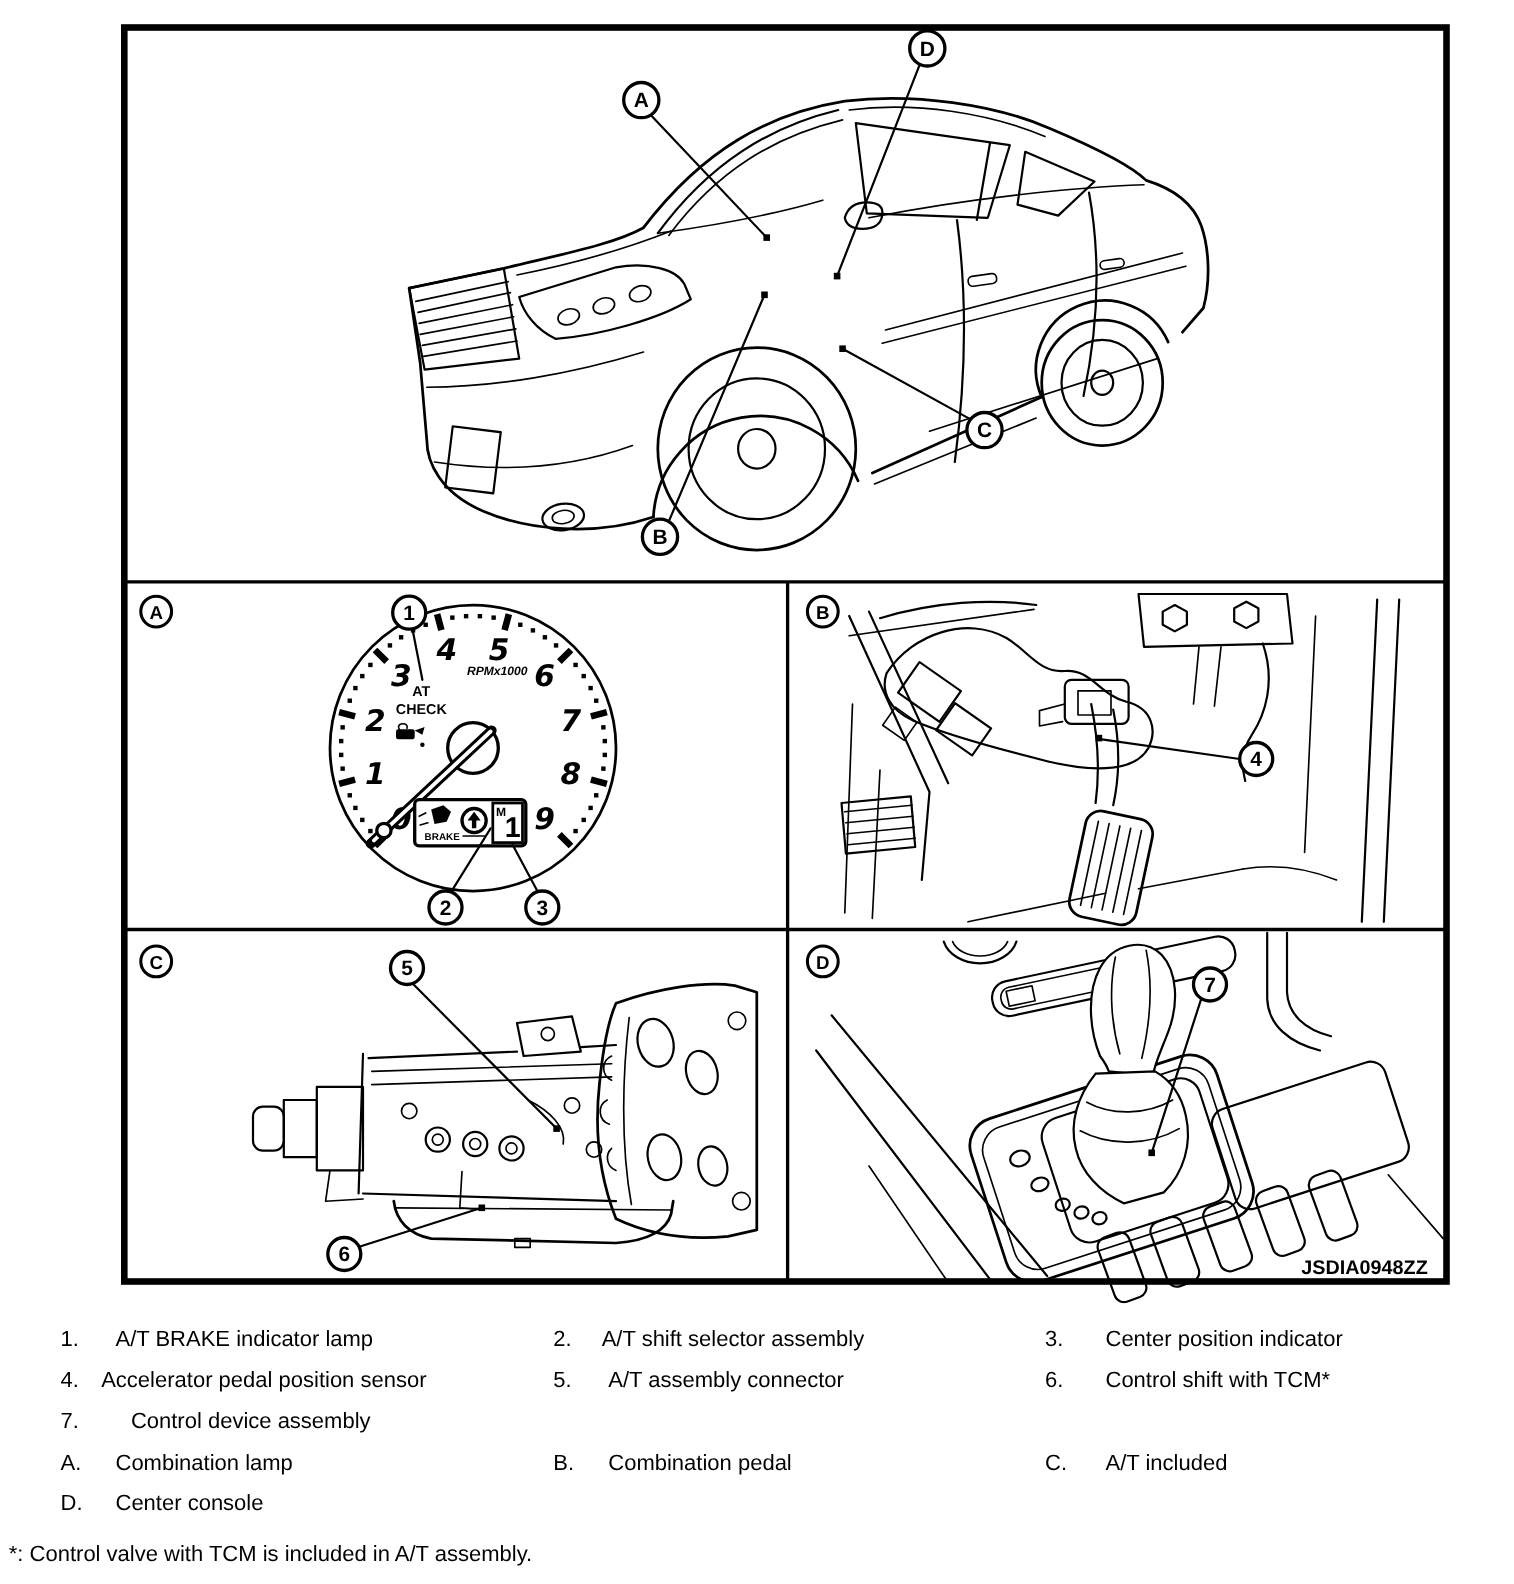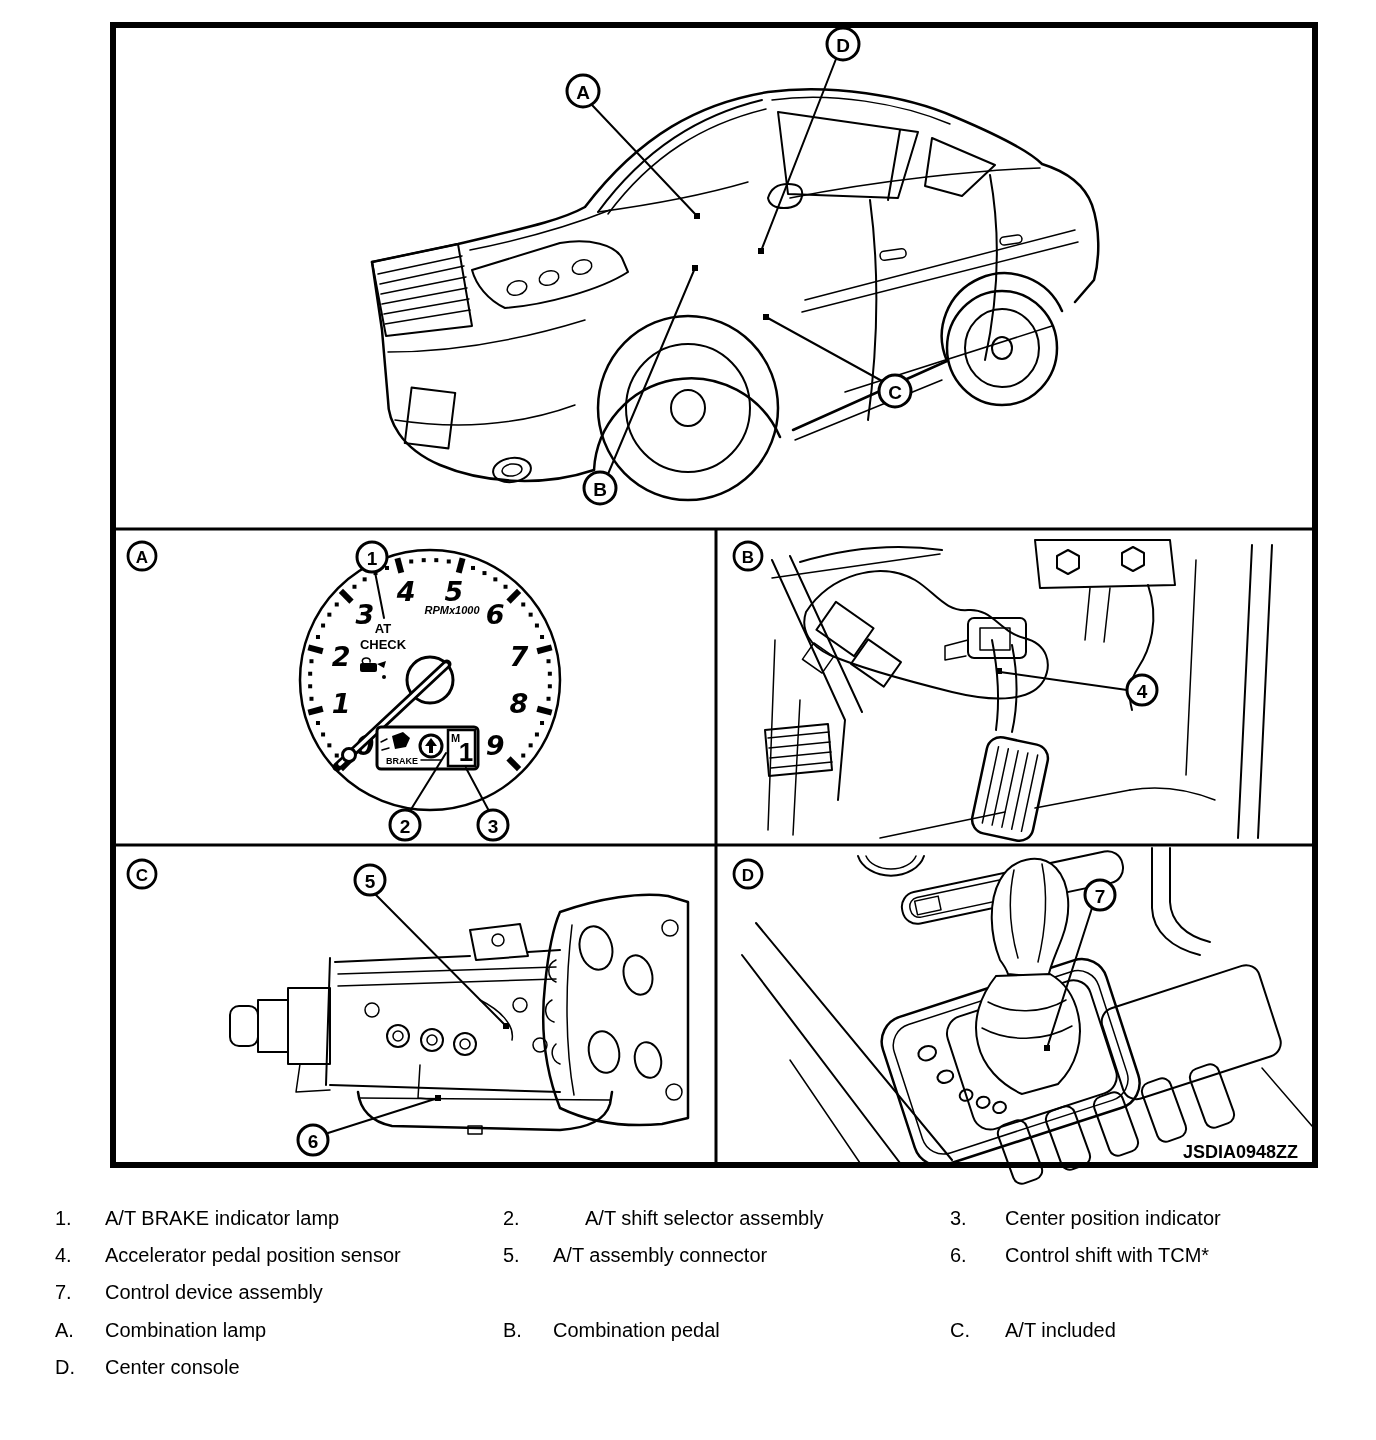--- a/index.html
+++ b/index.html
@@ -431,39 +431,40 @@
     </g>
 
     <text x="1298" y="1158" class="watermark">JSDIA0948ZZ</text>
   </g>
 </svg>
 
 <div>
   <span class="legend-item" style="left:55px;top:1206px">1.</span>
   <span class="legend-item" style="left:105px;top:1206px">A/T BRAKE indicator lamp</span>
   <span class="legend-item" style="left:503px;top:1206px">2.</span>
-  <span class="legend-item" style="left:585px;top:1206px">A/T shift selector assembly</span>
+  <span class="legend-item" style="left:547px;top:1206px">A/T shift selector assembly</span>
   <span class="legend-item" style="left:950px;top:1206px">3.</span>
   <span class="legend-item" style="left:1005px;top:1206px">Center position indicator</span>
 
   <span class="legend-item" style="left:55px;top:1243px">4.</span>
-  <span class="legend-item" style="left:105px;top:1243px">Accelerator pedal position sensor</span>
+  <span class="legend-item" style="left:92px;top:1243px">Accelerator pedal position sensor</span>
   <span class="legend-item" style="left:503px;top:1243px">5.</span>
   <span class="legend-item" style="left:553px;top:1243px">A/T assembly connector</span>
   <span class="legend-item" style="left:950px;top:1243px">6.</span>
   <span class="legend-item" style="left:1005px;top:1243px">Control shift with TCM*</span>
 
   <span class="legend-item" style="left:55px;top:1280px">7.</span>
-  <span class="legend-item" style="left:105px;top:1280px">Control device assembly</span>
+  <span class="legend-item" style="left:119px;top:1280px">Control device assembly</span>
 
   <span class="legend-item" style="left:55px;top:1318px">A.</span>
   <span class="legend-item" style="left:105px;top:1318px">Combination lamp</span>
   <span class="legend-item" style="left:503px;top:1318px">B.</span>
   <span class="legend-item" style="left:553px;top:1318px">Combination pedal</span>
   <span class="legend-item" style="left:950px;top:1318px">C.</span>
   <span class="legend-item" style="left:1005px;top:1318px">A/T included</span>
 
   <span class="legend-item" style="left:55px;top:1355px">D.</span>
   <span class="legend-item" style="left:105px;top:1355px">Center console</span>
 </div>
 
+<div class="footnote" style="left:8px;top:1402px">*: Control valve with TCM is included in A/T assembly.</div>
 
 </div>
 
 </body></html>

